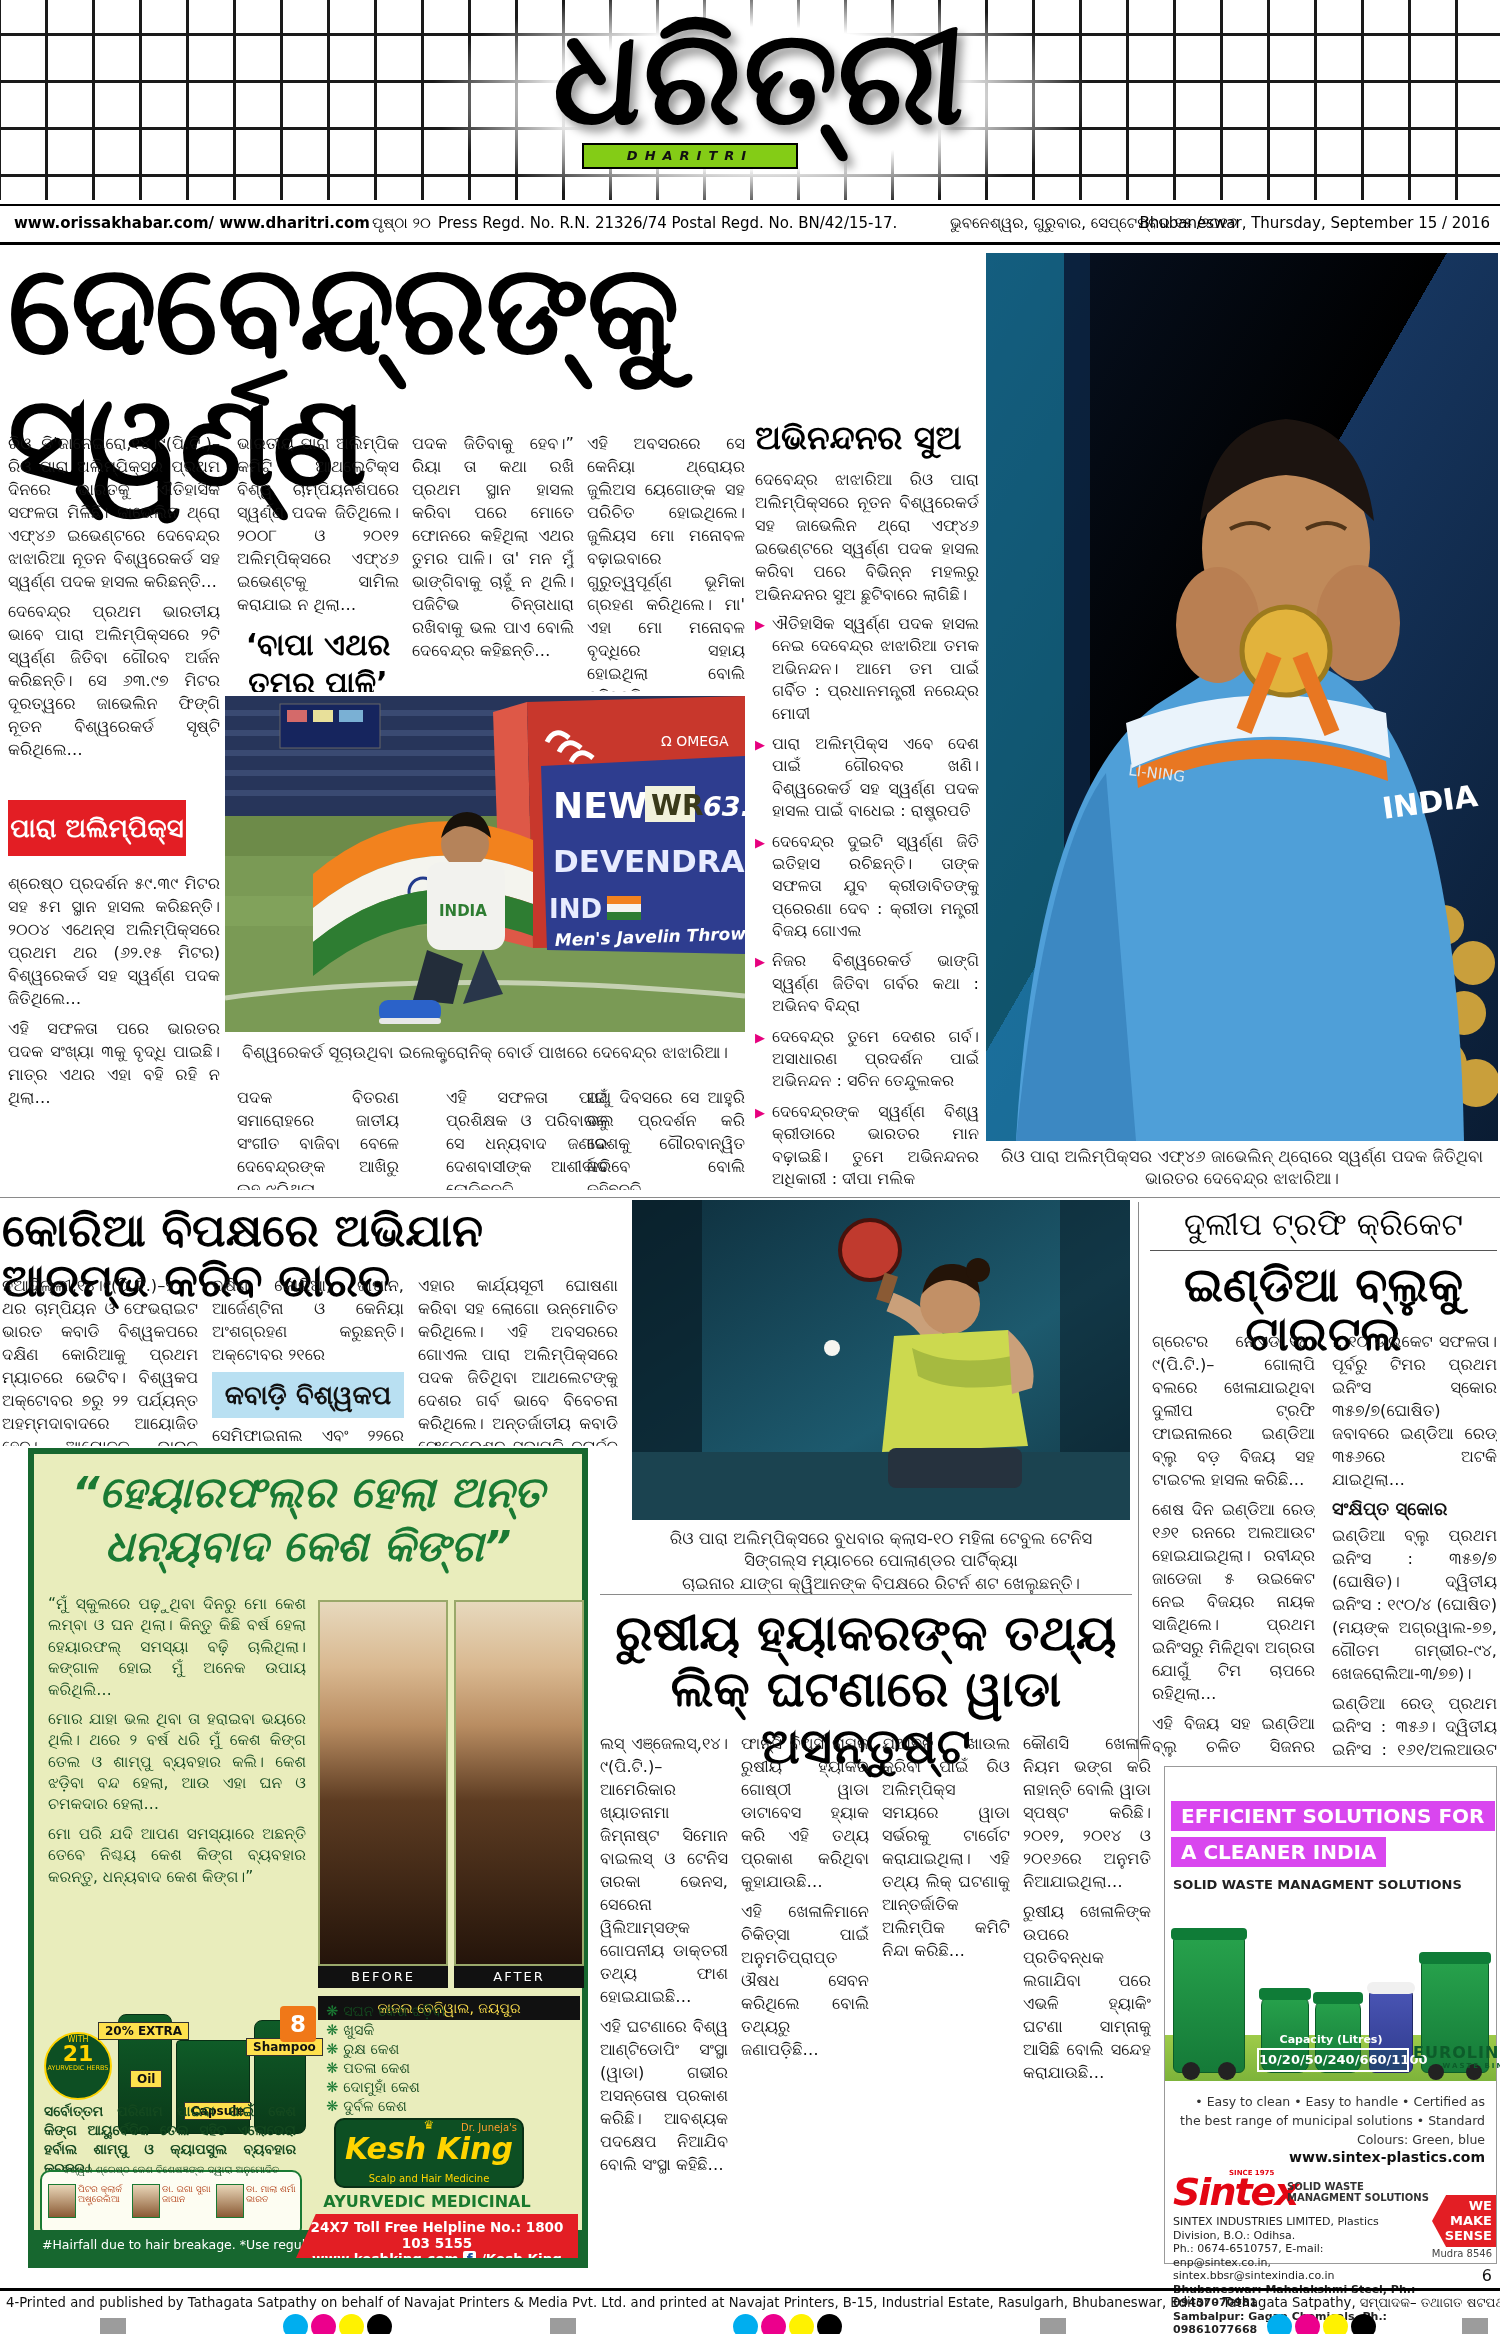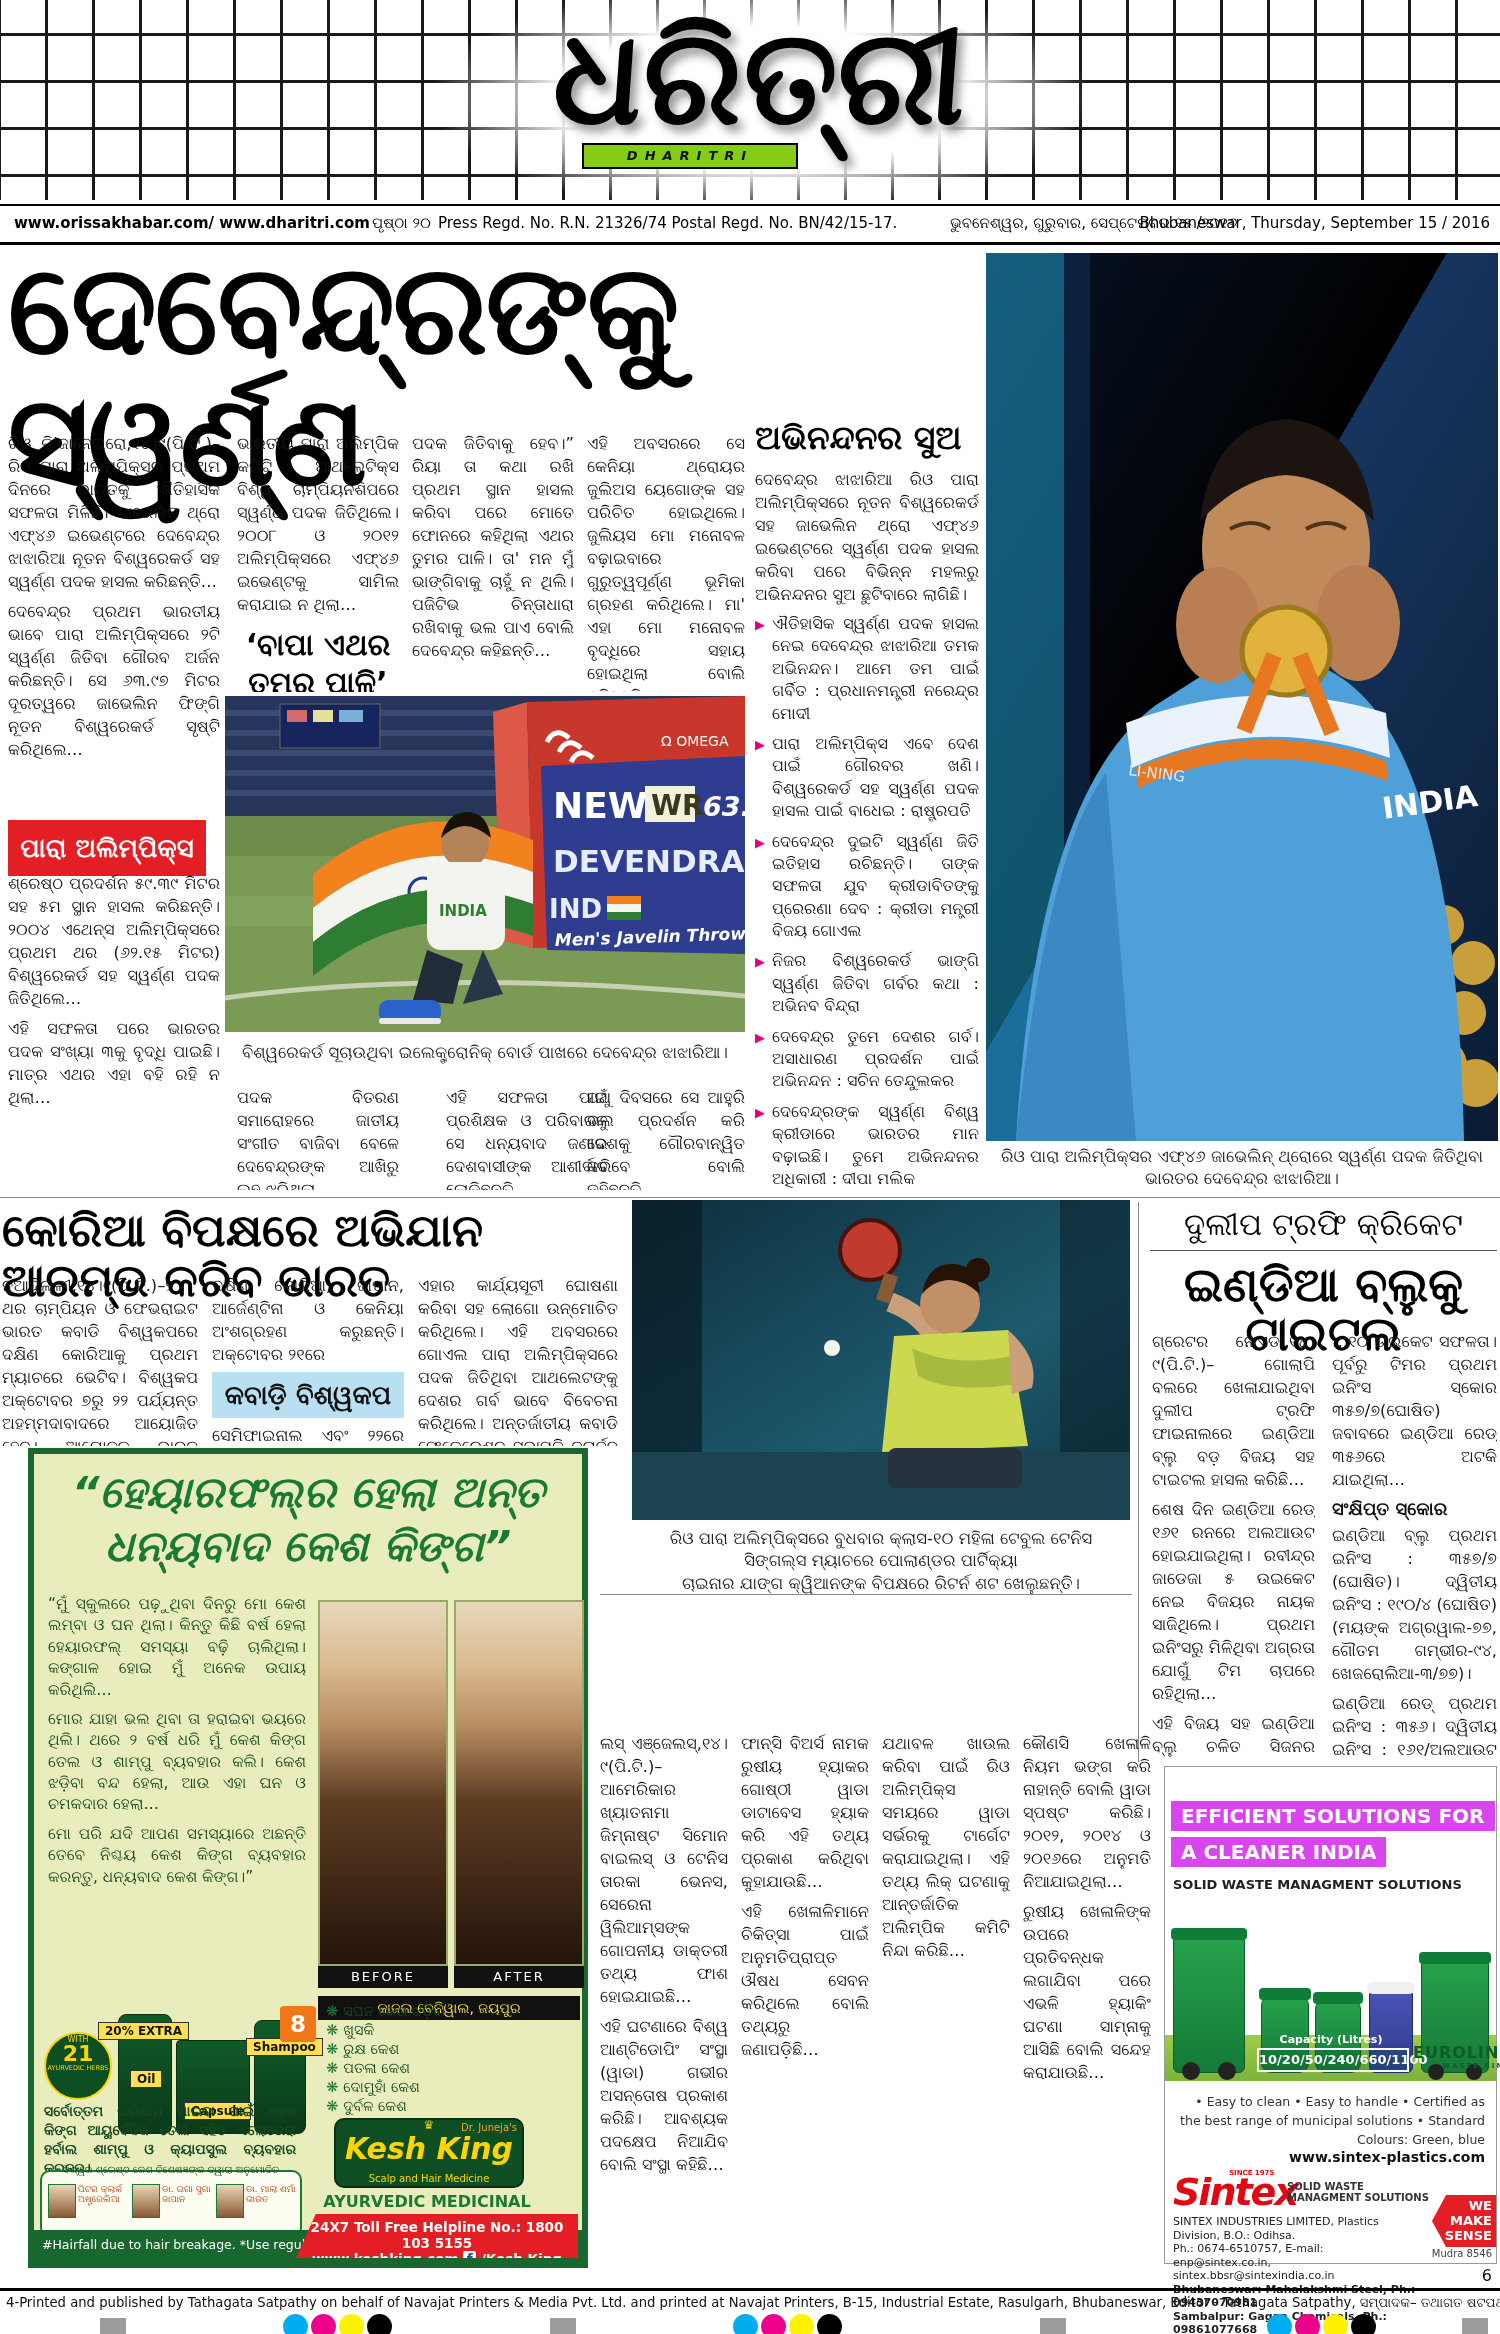--- a/index.html
+++ b/index.html
@@ -20,22 +20,22 @@
     font-style:italic;font-weight:bold;font-size:13px;letter-spacing:7px;text-align:center;line-height:22px;}
   
   .infobar{left:0;top:204px;width:1500px;height:36px;border-top:2px solid #000;border-bottom:3px solid #000;background:#fff;}
   .infobar .it{position:absolute;top:8px;font-size:15px;white-space:nowrap;color:#000;}
   
   .headline-main{left:8px;top:244px;width:975px;font-size:125px;font-weight:bold;line-height:1.05;
     letter-spacing:-2px;color:#000;}
   .news-p{font-size:16.2px;line-height:1.42;text-align:justify;margin:0 0 7px;color:#141414;}
   .col{overflow:hidden;}
   .caption{font-size:16.5px;color:#1a1a1a;text-align:center;line-height:1.35;}
-  .kicker-red{left:8px;top:800px;width:198px;height:56px;background:#e31e24;color:#fff;
-    font-size:26px;font-weight:bold;text-align:center;line-height:56px;margin-top:20px;}
+  .kicker-red{left:8px;top:800px;width:178px;height:56px;background:#e31e24;color:#fff;
+    font-size:26px;font-weight:bold;text-align:center;line-height:56px;}
   .quote-subhead{font-size:30px;font-weight:bold;text-align:center;line-height:1.25;margin:10px 0;color:#000;}
   
   .congrats-title{font-size:33px;font-weight:bold;margin:0 0 10px;color:#000;}
   .bullet-row{display:flex;margin:0 0 8px;}
   .bullet-mark{color:#e6007e;font-size:13px;line-height:23px;margin-right:7px;flex:0 0 auto;}
   .bullet-text{font-size:16px;line-height:1.4;text-align:justify;}
   .rule-h{background:#8a8a8a;height:1px;}
   .rule-v{background:#8a8a8a;width:1px;}
   .headline-2{font-size:45px;font-weight:bold;color:#000;line-height:1.1;}
   .box-blue{background:#b9e0f2;font-size:26px;font-weight:bold;text-align:center;line-height:46px;height:46px;margin:6px 0;}
@@ -367,20 +367,24 @@
     <p class="news-p">ଏହି ବିଜୟ ସହ ଇଣ୍ଡିଆ ବ୍ଲୁ ଚଳିତ ସିଜନର ଶ୍ରେଷ୍ଠ ଦଳ ଭାବେ ଉଭା ହୋଇଛି…</p>
   </div>
   <div class="abs col" style="left:1332px;top:1330px;width:165px;height:430px;">
     <p class="news-p">…୧୦ ଉଇକେଟ ସଫଳତା। ପୂର୍ବରୁ ଟିମର ପ୍ରଥମ ଇନିଂସ ସ୍କୋର ୩୫୭/୭(ଘୋଷିତ) ଜବାବରେ ଇଣ୍ଡିଆ ରେଡ୍ ୩୫୬ରେ ଅଟକି ଯାଇଥିଲା…</p>
     <div class="score-head">ସଂକ୍ଷିପ୍ତ ସ୍କୋର</div>
     <p class="news-p">ଇଣ୍ଡିଆ ବ୍ଲୁ ପ୍ରଥମ ଇନିଂସ : ୩୫୭/୭ (ଘୋଷିତ)। ଦ୍ୱିତୀୟ ଇନିଂସ : ୧୯୦/୪ (ଘୋଷିତ) (ମୟଙ୍କ ଅଗ୍ରୱାଲ-୭୭, ଗୌତମ ଗମ୍ଭୀର-୯୪, ଖେଜରୋଲିଆ-୩/୭୭)।</p>
     <p class="news-p">ଇଣ୍ଡିଆ ରେଡ୍ ପ୍ରଥମ ଇନିଂସ : ୩୫୬। ଦ୍ୱିତୀୟ ଇନିଂସ : ୧୬୧/ଅଲଆଉଟ (ଗୁରକୀରତ ସିଂ-୩୯, ରବୀନ୍ଦ୍ର ଜାଡେଜା-୫/୬୬)।</p>
   </div>
 
   <div class="abs rule-h" style="left:600px;top:1594px;width:532px;"></div>
+  <div class="abs headline-wada" style="left:600px;top:1606px;width:532px;">
+    <div>ରୁଷୀୟ ହ୍ୟାକରଙ୍କ ତଥ୍ୟ</div>
+    <div>ଲିକ୍ ଘଟଣାରେ ୱାଡା ଅସନ୍ତୁଷ୍ଟ</div>
+  </div>
   <div class="abs col" style="left:600px;top:1732px;width:128px;height:552px;">
     <p class="news-p">ଲସ୍ ଏଞ୍ଜେଲସ୍,୧୪।୯(ପି.ଟି.)– ଆମେରିକାର ଖ୍ୟାତନାମା ଜିମ୍ନାଷ୍ଟ ସିମୋନ ବାଇଲସ୍ ଓ ଟେନିସ ତାରକା ଭେନସ, ସେରେନା ୱିଲିଆମ୍ସଙ୍କ ଗୋପନୀୟ ଡାକ୍ତରୀ ତଥ୍ୟ ଫାଶ ହୋଇଯାଇଛି…</p>
     <p class="news-p">ଏହି ଘଟଣାରେ ବିଶ୍ୱ ଆଣ୍ଟିଡୋପିଂ ସଂସ୍ଥା (ୱାଡା) ଗଭୀର ଅସନ୍ତୋଷ ପ୍ରକାଶ କରିଛି। ଆବଶ୍ୟକ ପଦକ୍ଷେପ ନିଆଯିବ ବୋଲି ସଂସ୍ଥା କହିଛି…</p>
   </div>
   <div class="abs col" style="left:741px;top:1732px;width:128px;height:552px;">
     <p class="news-p">ଫାନ୍ସି ବିଅର୍ସ ନାମକ ରୁଷୀୟ ହ୍ୟାକର ଗୋଷ୍ଠୀ ୱାଡା ଡାଟାବେସ ହ୍ୟାକ କରି ଏହି ତଥ୍ୟ ପ୍ରକାଶ କରିଥିବା କୁହାଯାଉଛି…</p>
     <p class="news-p">ଏହି ଖେଳାଳିମାନେ ଚିକିତ୍ସା ପାଇଁ ଅନୁମତିପ୍ରାପ୍ତ ଔଷଧ ସେବନ କରିଥିଲେ ବୋଲି ତଥ୍ୟରୁ ଜଣାପଡ଼ିଛି…</p>
   </div>
   <div class="abs col" style="left:882px;top:1732px;width:128px;height:552px;">
     <p class="news-p">ଯଥାବଳ ଖାଉଲ କରିବା ପାଇଁ ରିଓ ଅଲିମ୍ପିକ୍ସ ସମୟରେ ୱାଡା ସର୍ଭରକୁ ଟାର୍ଗେଟ କରାଯାଇଥିଲା। ଏହି ତଥ୍ୟ ଲିକ୍ ଘଟଣାକୁ ଆନ୍ତର୍ଜାତିକ ଅଲିମ୍ପିକ କମିଟି ନିନ୍ଦା କରିଛି…</p>

